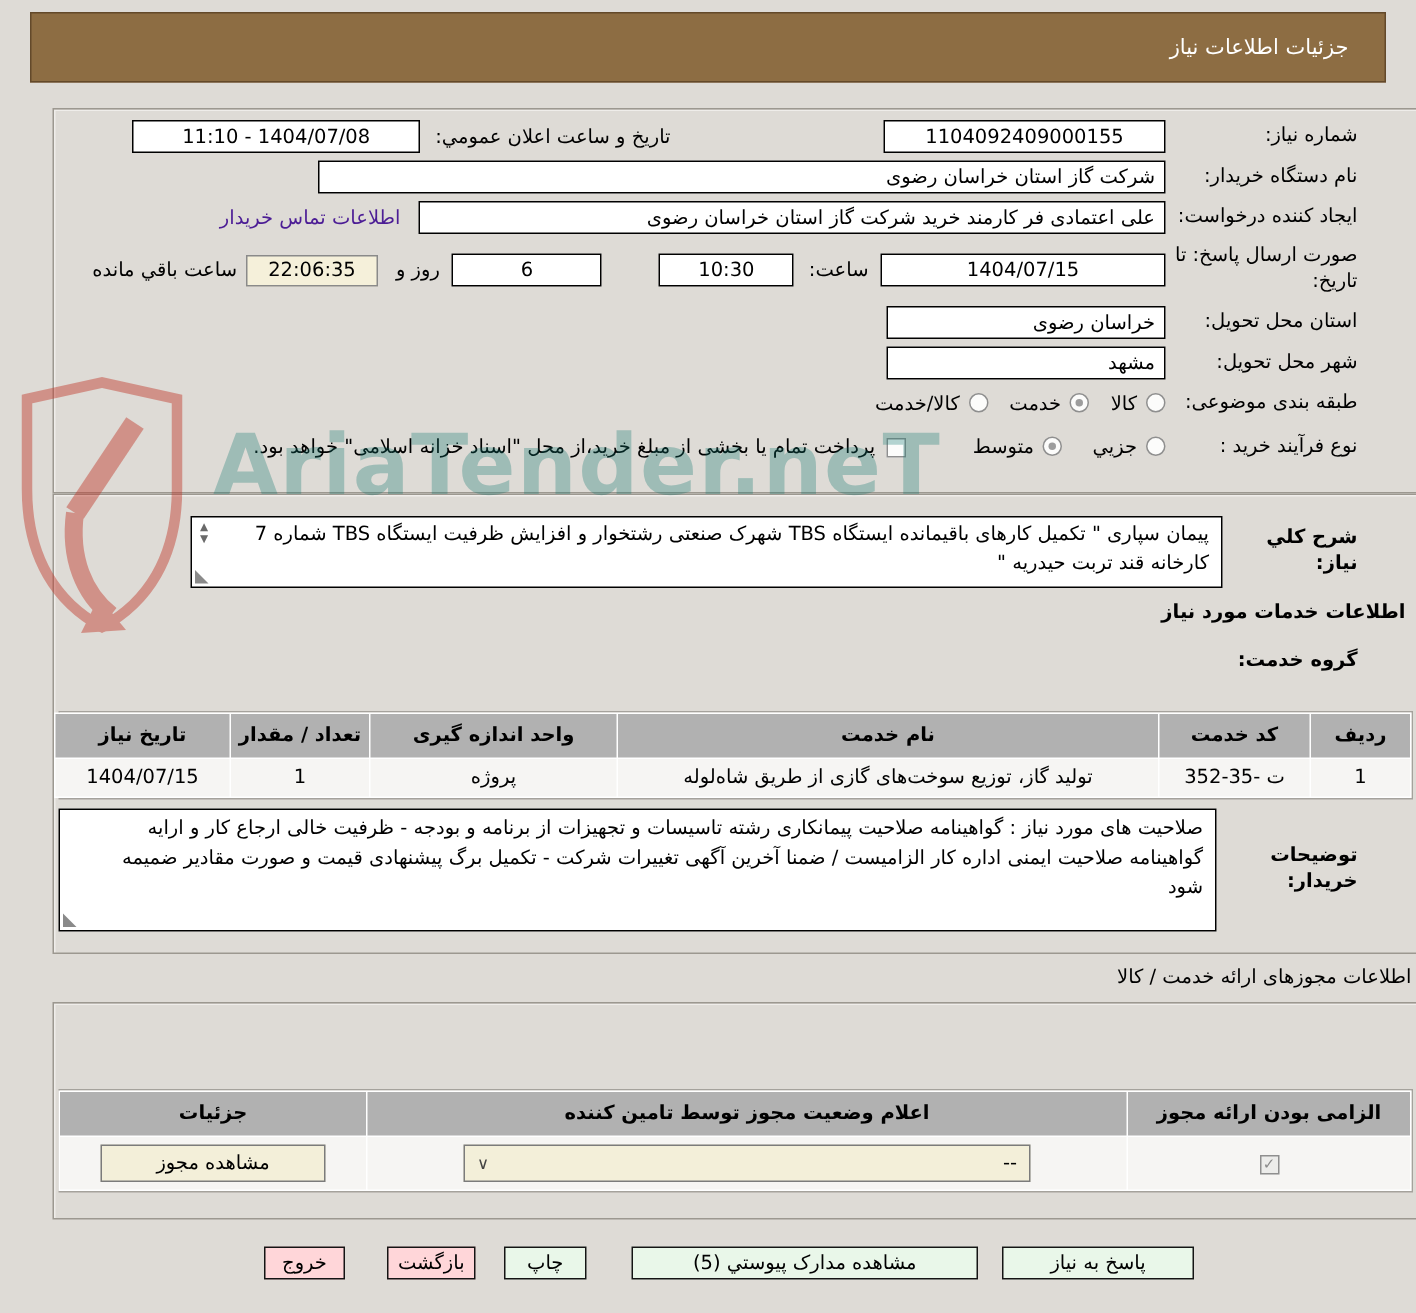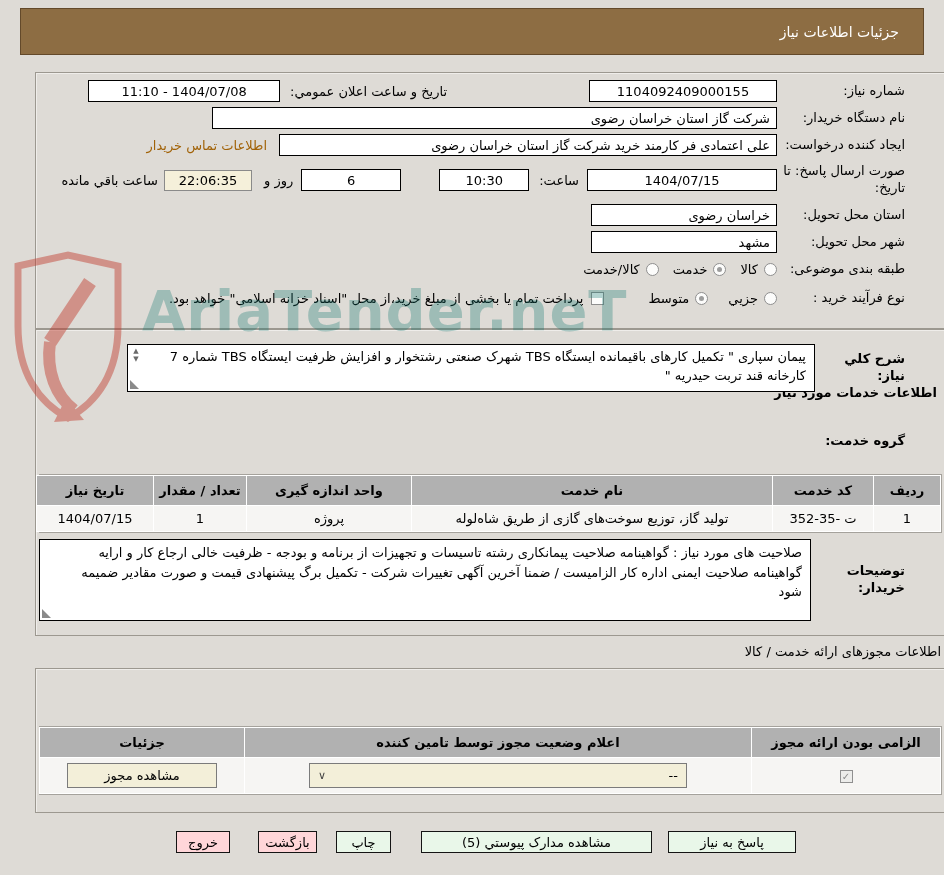--- a/index.html
+++ b/index.html
@@ -29,27 +29,27 @@
   .lbl{width:128px;line-height:1.3;flex:none}
   .lbl.bold{font-weight:bold}
   .lbl.narrow{width:90px}
   
   .tb{
     background:#fff;border:1px solid #000;height:22px;flex:none;
     display:flex;align-items:center;padding:0 6px;overflow:hidden;white-space:nowrap;
     position:relative;z-index:10;
   }
   .tb.center{justify-content:center}
-  .link{color:#a16207;cursor:pointer;flex:none}
+  .link{color:#4c1d95;cursor:pointer;flex:none}
   .cd{
     background:#f5f0da;border:1px solid #8a8a8a;width:88px;height:21px;flex:none;
     display:flex;align-items:center;justify-content:center;position:relative;z-index:10;
   }
   
-  .opt{display:flex;align-items:center;margin-left:14px;flex:none}
+  .opt{display:flex;align-items:flex-start;margin-left:14px;flex:none}
   .opt .t{margin-right:6px}
   .radio{
     width:13px;height:13px;border-radius:50%;flex:none;
     background:#fcfcfb;border:1px solid #8f8f8f;position:relative;display:inline-block;
   }
   .radio.sel::after{content:"";position:absolute;inset:3px;border-radius:50%;background:#9d9d9d}
   .cb{
     width:13px;height:13px;border:1px solid #8f8f8f;background:#fcfcfb;flex:none;
     display:inline-flex;align-items:center;justify-content:center;
   }
@@ -186,21 +186,21 @@
 
   <div class="row" style="top:14px;height:48px">
     <span class="lbl bold narrow">شرح کلي نیاز:</span>
     <div class="ta" style="width:688px;height:48px">
       <span>پیمان سپاری " تکمیل کارهای باقیمانده ایستگاه TBS شهرک صنعتی رشتخوار  و افزایش ظرفیت ایستگاه TBS شماره 7 کارخانه قند تربت حیدریه "</span>
       <span class="arrows">▲<br>▼</span>
       <span class="grip"></span>
     </div>
   </div>
 
-  <div class="sec-heading bold" style="top:55px;right:8px">اطلاعات خدمات مورد نیاز</div>
+  <div class="sec-heading bold" style="top:71px;right:8px">اطلاعات خدمات مورد نیاز</div>
 
   <div class="row" style="top:99px">
     <span class="lbl bold narrow">گروه خدمت:</span>
   </div>
 
   <div class="tbl-wrap" style="top:144px">
     <table>
       <colgroup>
         <col style="width:66px">
           <col style="width:100px">

